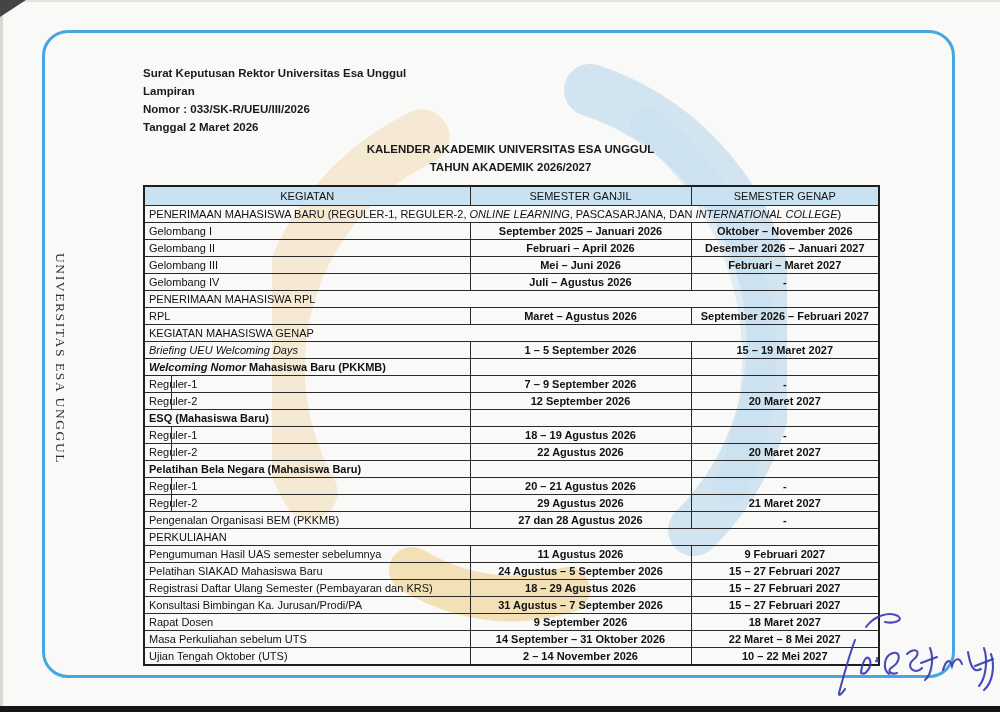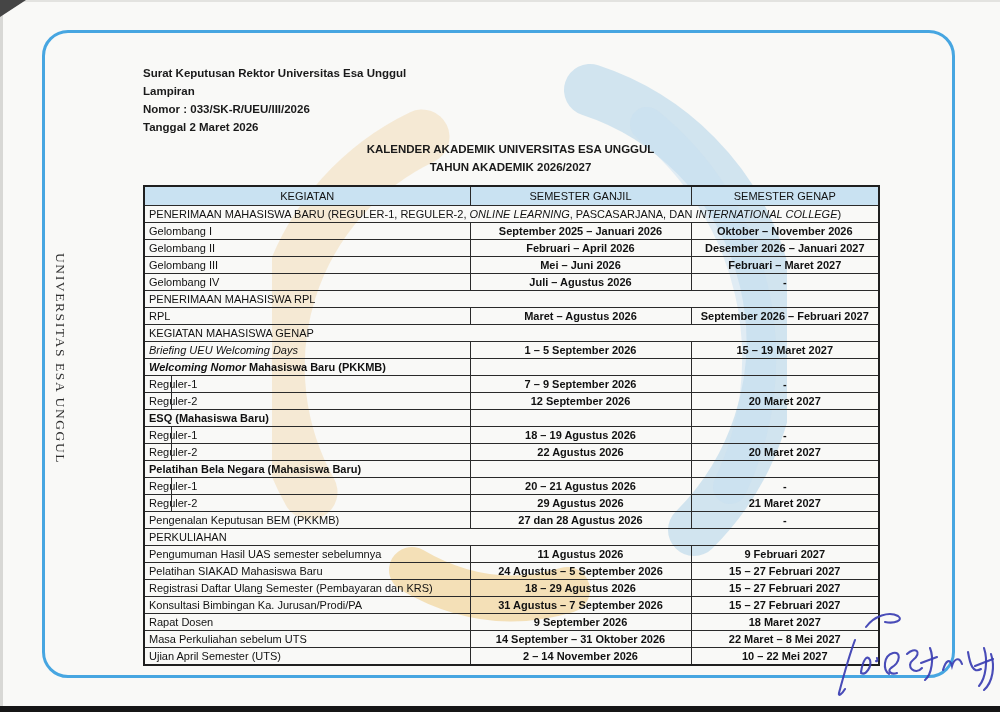--- a/index.html
+++ b/index.html
@@ -188,21 +188,21 @@
         <td class="kg sub"><span>Reguler-1</span></td>
         <td class="c">20 – 21 Agustus 2026</td>
         <td class="c">-</td>
       </tr>
       <tr class="r-subitem">
         <td class="kg sub"><span>Reguler-2</span></td>
         <td class="c">29 Agustus 2026</td>
         <td class="c">21 Maret 2027</td>
       </tr>
       <tr class="r-item">
-        <td class="kg"><span>Pengenalan Keputusan BEM (PKKMB)</span></td>
+        <td class="kg"><span>Pengenalan Organisasi BEM (PKKMB)</span></td>
         <td class="c">27 dan 28 Agustus 2026</td>
         <td class="c">-</td>
       </tr>
       <tr class="r-section">
         <td class="kg" colspan="3"><span>PERKULIAHAN</span></td>
       </tr>
       <tr class="r-item">
         <td class="kg"><span>Pengumuman Hasil UAS semester sebelumnya</span></td>
         <td class="c">11 Agustus 2026</td>
         <td class="c">9 Februari 2027</td>
@@ -226,21 +226,21 @@
         <td class="kg"><span>Rapat Dosen</span></td>
         <td class="c">9 September 2026</td>
         <td class="c">18 Maret 2027</td>
       </tr>
       <tr class="r-item">
         <td class="kg"><span>Masa Perkuliahan sebelum UTS</span></td>
         <td class="c">14 September – 31 Oktober 2026</td>
         <td class="c">22 Maret – 8 Mei 2027</td>
       </tr>
       <tr class="r-item">
-        <td class="kg"><span>Ujian April Semester (UTS)</span></td>
+        <td class="kg"><span>Ujian Tengah Oktober (UTS)</span></td>
         <td class="c">2 – 14 November 2026</td>
         <td class="c">10 – 22 Mei 2027</td>
       </tr>
     </tbody>
 </table>
 
 <svg class="signature" width="167" height="110" viewBox="0 0 167 110">
   <path class="sig" d="M 33,31 C 41,20 56,15 65,20 C 71,24 62,28 52,26"></path>
   <path class="sig" d="M 22,44 C 16,60 10,82 6,97 C 5,101 9,98 12,93"></path>
   <path class="sig" d="M 28,76 C 30,64 34,58 37,64 C 39,70 33,80 28,77"></path>

